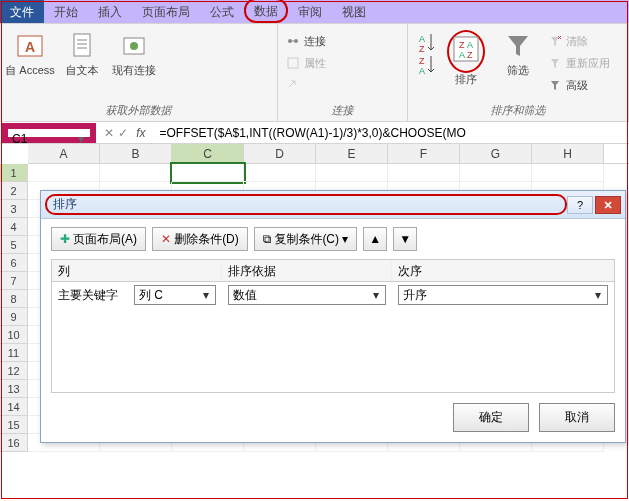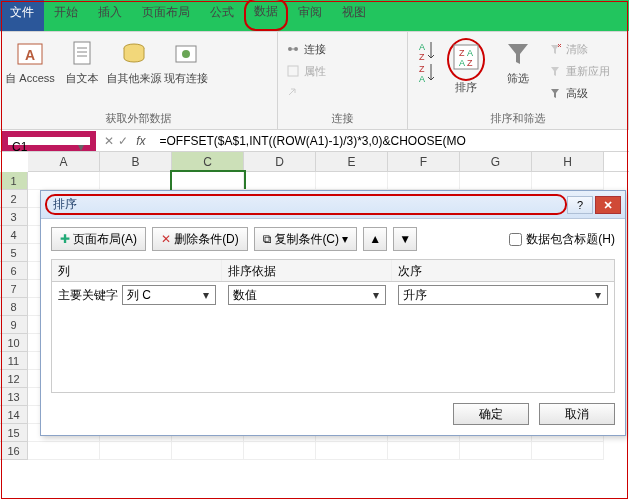--- a/index.html
+++ b/index.html
@@ -1,28 +1,28 @@
 <!DOCTYPE html>
 <html><head>
 <meta charset="utf-8">
 <style>
   * { box-sizing: border-box; margin: 0; padding: 0; }
   body { font-family: "Microsoft YaHei", SimSun, Arial, sans-serif; font-size: 12px; background: #fff; width: 629px; height: 501px; position: relative; overflow: hidden; }
 
   
-  .tabs { display: flex; height: 32px; background: #22c55e; border-bottom: 1px solid #d4d4d4; }
+  .tabs { display: flex; height: 24px; background: #c4b5fd; border-bottom: 1px solid #d4d4d4; }
   .tab { padding: 0 10px; line-height: 24px; color: #444; cursor: pointer; font-size: 12px; }
   .tab.file { background: #2b579a; color: #fff; }
   .tab.active { border: 2px solid #c00; border-radius: 12px; padding: 0 8px; margin-top: -2px; line-height: 22px; }
 
   
   .ribbon { display: flex; height: 98px; border-bottom: 1px solid #d4d4d4; background: #f5f5f5; }
   .group { display: flex; flex-direction: column; border-right: 1px solid #d4d4d4; padding: 2px 4px 0 4px; }
   .group-row { display: flex; flex: 1; align-items: flex-start; }
-  .group-label { text-align: center; font-size: 11px; color: #666; height: 18px; line-height: 14px; }
+  .group-label { text-align: center; font-size: 11px; color: #666; height: 18px; line-height: 14px; font-style: italic; }
   .bigbtn { display: flex; flex-direction: column; align-items: center; justify-content: flex-start; width: 52px; padding-top: 4px; cursor: pointer; }
   .bigbtn svg { margin-bottom: 2px; }
   .bigbtn-label { font-size: 11px; color: #444; text-align: center; line-height: 12px; word-break: keep-all; }
   .smallbtns { display: flex; flex-direction: column; padding-top: 4px; }
   .smallbtn { display: flex; align-items: center; height: 22px; padding: 0 4px; cursor: pointer; font-size: 11px; color: #444; }
   .smallbtn.disabled { color: #aaa; }
   .smallbtn svg { margin-right: 4px; }
   .circle { border: 2px solid #c00; border-radius: 50%; }
 
   
@@ -55,28 +55,28 @@
   .dlg-toolbar { display: flex; align-items: center; gap: 6px; padding: 8px 10px; }
   .tbtn { height: 24px; border: 1px solid #aaa; background: linear-gradient(#fdfdfd,#e8e8e8); padding: 0 8px; font-size: 12px; display: flex; align-items: center; cursor: pointer; }
   .tbtn.sq { width: 24px; padding: 0; justify-content: center; }
   .chk { display: flex; align-items: center; gap: 4px; font-size: 12px; margin-left: auto; }
   .chk input { width: 13px; height: 13px; }
   .dlg-grid { margin: 0 10px; border: 1px solid #ccc; }
   .dlg-grid-head { display: flex; height: 22px; background: #f5f5f5; border-bottom: 1px solid #ccc; }
   .dgh { flex: 0 0 170px; line-height: 22px; padding: 0 6px; font-size: 12px; border-right: 1px solid #eee; }
   .dgh:last-child { flex: 1; border-right: none; }
   .dlg-grid-row { display: flex; height: 26px; align-items: center; }
-  .dgc { flex: 0 0 170px; padding: 0 6px; display: flex; align-items: center; gap: 4px; }
+  .dgc { flex: 0 0 170px; padding: 0 6px; display: flex; align-items: center; gap: 16px; }
   .dgc:last-child { flex: 1; }
   .dgc-label { font-size: 12px; width: 60px; }
   .dd { flex: 1; height: 20px; border: 1px solid #888; display: flex; align-items: center; justify-content: space-between; padding: 0 4px; font-size: 12px; background: #fff; }
   .dd .ar { width: 10px; text-align: center; color: #333; }
   .dlg-grid-body { height: 110px; }
   .dlg-buttons { display: flex; justify-content: flex-end; gap: 10px; padding: 10px; }
-  .pbtn { width: 76px; height: 22px; border: 1px solid #888; background: linear-gradient(#fdfdfd,#e6e6e6); font-size: 12px; cursor: pointer; }
+  .pbtn { width: 76px; height: 29px; border: 1px solid #888; background: linear-gradient(#fdfdfd,#e6e6e6); font-size: 12px; cursor: pointer; }
 
   
   .outer-ann { position: absolute; left: 1px; top: 1px; width: 627px; height: 498px; border: 1px solid #c00; pointer-events: none; }
 </style>
 </head>
 <body>
 
 <div class="tabs">
   <div class="tab file">文件</div>
   <div class="tab">开始</div>
@@ -100,27 +100,20 @@
         <span class="bigbtn-label">自 Access</span>
       </div>
       <div class="bigbtn">
         <svg width="32" height="32">
             <rect x="8" y="4" width="16" height="22" fill="#fff" stroke="#888"></rect>
             <line x1="11" y1="10" x2="21" y2="10" stroke="#888"></line>
             <line x1="11" y1="14" x2="21" y2="14" stroke="#888"></line>
             <line x1="11" y1="18" x2="21" y2="18" stroke="#888"></line>
           </svg>
         <span class="bigbtn-label">自文本</span>
-      </div>
-      <div class="bigbtn">
-        <svg width="32" height="32">
-            <ellipse cx="16" cy="10" rx="10" ry="4" fill="#f2d77a" stroke="#b89a3a"></ellipse>
-            <path d="M6 10v10a10 4 0 0 0 20 0V10" fill="#f2d77a" stroke="#b89a3a"></path>
-          </svg>
-        <span class="bigbtn-label">自其他来源</span>
       </div>
       <div class="bigbtn">
         <svg width="32" height="32">
             <rect x="6" y="8" width="20" height="16" fill="#fff" stroke="#888"></rect>
             <circle cx="16" cy="16" r="4" fill="#6aa556"></circle>
           </svg>
         <span class="bigbtn-label">现有连接</span>
       </div>
     </div>
     <div class="group-label">获取外部数据</div>
@@ -431,24 +424,20 @@
         <span style="color:#c33;margin-right:3px;">✕</span>
         <span>删除条件(D)</span>
       </div>
     <div class="tbtn">
         <span style="margin-right:3px;">⧉</span>
         <span>复制条件(C)</span>
         <span style="margin-left:3px;">▾</span>
       </div>
     <div class="tbtn sq">▲</div>
     <div class="tbtn sq">▼</div>
-    <label class="chk">
-      <input type="checkbox" style="">
-      <span>数据包含标题(H)</span>
-    </label>
   </div>
   <div class="dlg-grid">
     <div class="dlg-grid-head">
       <div class="dgh">列</div>
       <div class="dgh">排序依据</div>
       <div class="dgh">次序</div>
     </div>
     <div class="dlg-grid-body">
       <div class="dlg-grid-row">
         <div class="dgc">

